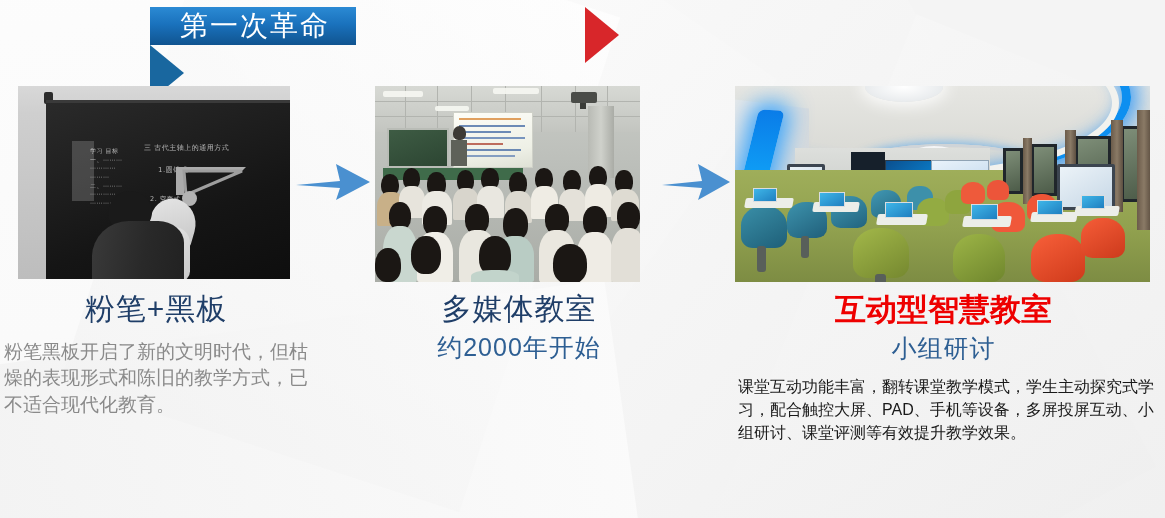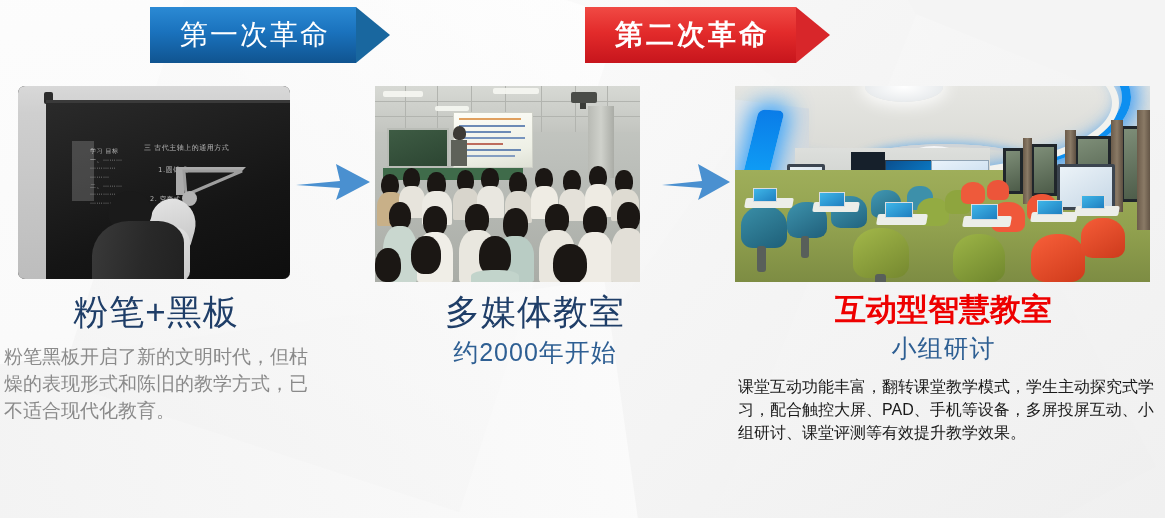--- a/index.html
+++ b/index.html
@@ -25,21 +25,21 @@
   .f4{ top:330px; left:-120px; width:760px; height:460px;
        background:linear-gradient(90deg,#f1f1f1,#fbfbfb);
        transform:rotate(-8deg); opacity:.9; }
   .f5{ top:-60px; left:130px; width:420px; height:520px;
        background:linear-gradient(200deg,#ffffff,#f2f2f2);
        transform:rotate(18deg); opacity:.7; }
 
   
   .banner{
     position:absolute; height:56px; display:flex; 
-    color:#ffffff; letter-spacing:2px; white-space:nowrap;
+    color:#ffffff; letter-spacing:2px; white-space:nowrap;flex-direction:column;
   }
   .banner .body{
     height:56px; display:flex; align-items:center; justify-content:center;
     padding:0 26px 0 30px;
   }
   .banner .tip{
     width:0; height:0; border-top:28px solid transparent;
     border-bottom:28px solid transparent;
   }
   .banner-blue{ left:150px; top:7px; }
@@ -61,43 +61,43 @@
 
   
   .photo{ position:absolute; overflow:hidden; background:#222; }
   #photo-1{ left:18px;  top:86px; width:272px; height:193px; }
   #photo-2{ left:375px; top:86px; width:265px; height:196px; }
   #photo-3{ left:735px; top:86px; width:415px; height:196px; }
 
   
   .col{ position:absolute; text-align:center; }
   #col-1{ left:0px;   top:292px; width:312px; }
-  #col-2{ left:356px; top:292px; width:358px; }
+  #col-2{ left:340px; top:292px; width:358px; }
   #col-3{ left:722px; top:292px; width:443px; }
 
   .headline{
-    font-size:35px; color:#1f3e68; line-height:1.15; letter-spacing:1px;
+    font-size:30px; color:#1f3e68; line-height:1.15; letter-spacing:1px;
   }
   #col-3 .headline{
     color:#ee0000; font-weight:bold; font-size:31px; letter-spacing:0px;
   }
   .subline{
     font-size:25px; color:#2e5f93; line-height:1.3; margin-top:4px;
     letter-spacing:1px;
   }
   .para{
     font-size:19px; color:#8a8a8a; line-height:1.42; margin-top:12px;
     text-align:left; letter-spacing:0px;
   }
   #col-1 .para{ padding:0 2px 0 4px; }
   #col-2 .para{ padding:0 4px 0 14px; }
   #col-3 .para{ color:#191919; padding:0 4px 0 16px; font-size:16px; }
 
   
-  .bw{ filter:grayscale(1);border-radius:7px; }
+  .bw{ filter:grayscale(1); }
   .p1-wall{ position:absolute; inset:0;
     background:linear-gradient(180deg,#d8d8d8 0%,#cfcfcf 14%,#bdbdbd 100%); }
   .p1-board{ position:absolute; left:28px; top:14px; right:-4px; bottom:-10px;
     background:linear-gradient(160deg,#2a2a2a,#151515 60%,#0d0d0d);
     border-top:3px solid #3d3a33; }
   .p1-chalk{ position:absolute; color:#cfcfcf; font-size:6px;
     line-height:1.45; white-space:pre; opacity:.85;
     font-family:"DejaVu Sans",sans-serif; letter-spacing:.5px; }
   .p1-c1{ left:44px; top:44px; }
   .p1-c2{ left:98px; top:40px; font-size:7px; }
@@ -213,21 +213,20 @@
   <div class="facet f4"></div>
   <div class="facet f5"></div>
 </div>
 
 <div class="banner banner-blue">
   <div class="body">第一次革命</div>
   <div class="tip"></div>
 </div>
 
 <div class="banner banner-red">
-  <div class="body">第二次革命</div>
   <div class="tip"></div>
 </div>
 
 <div class="arrow" style="left:296px; top:158px;">
   <svg width="76" height="48" viewBox="0 0 76 48">
     <path d="M0 27 L44 23 L40 6 L74 24 L40 42 L44 30 Z" fill="#4a90d0"></path>
   </svg>
 </div>
 <div class="arrow" style="left:662px; top:158px;">
   <svg width="70" height="48" viewBox="0 0 70 48">

